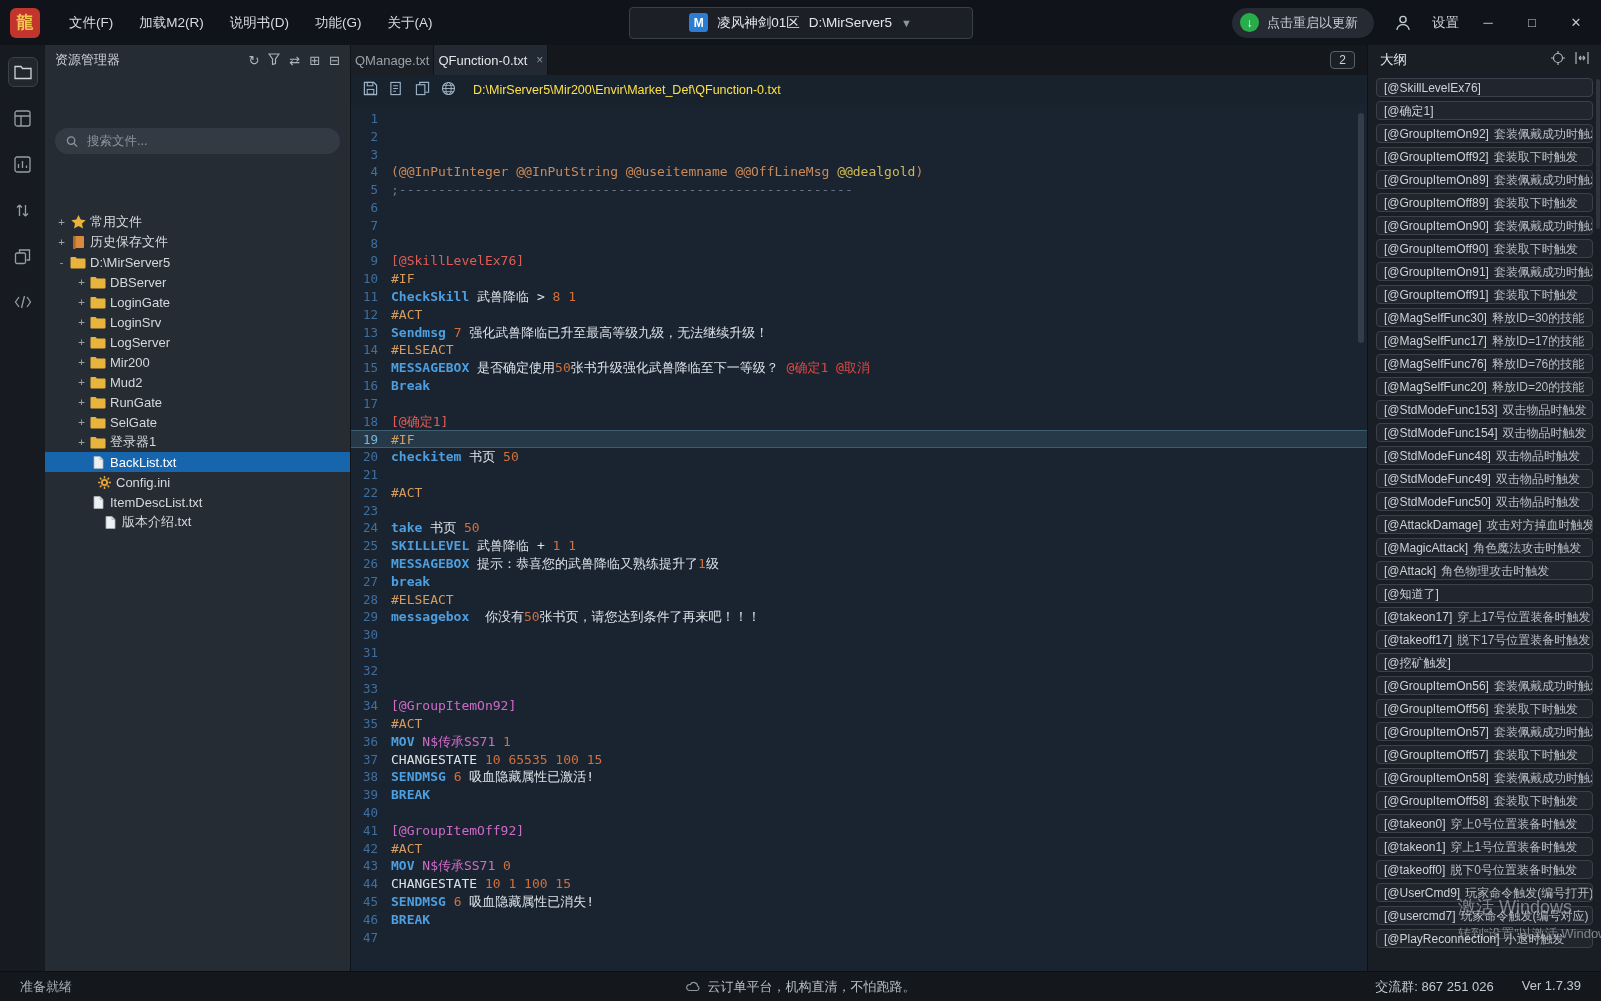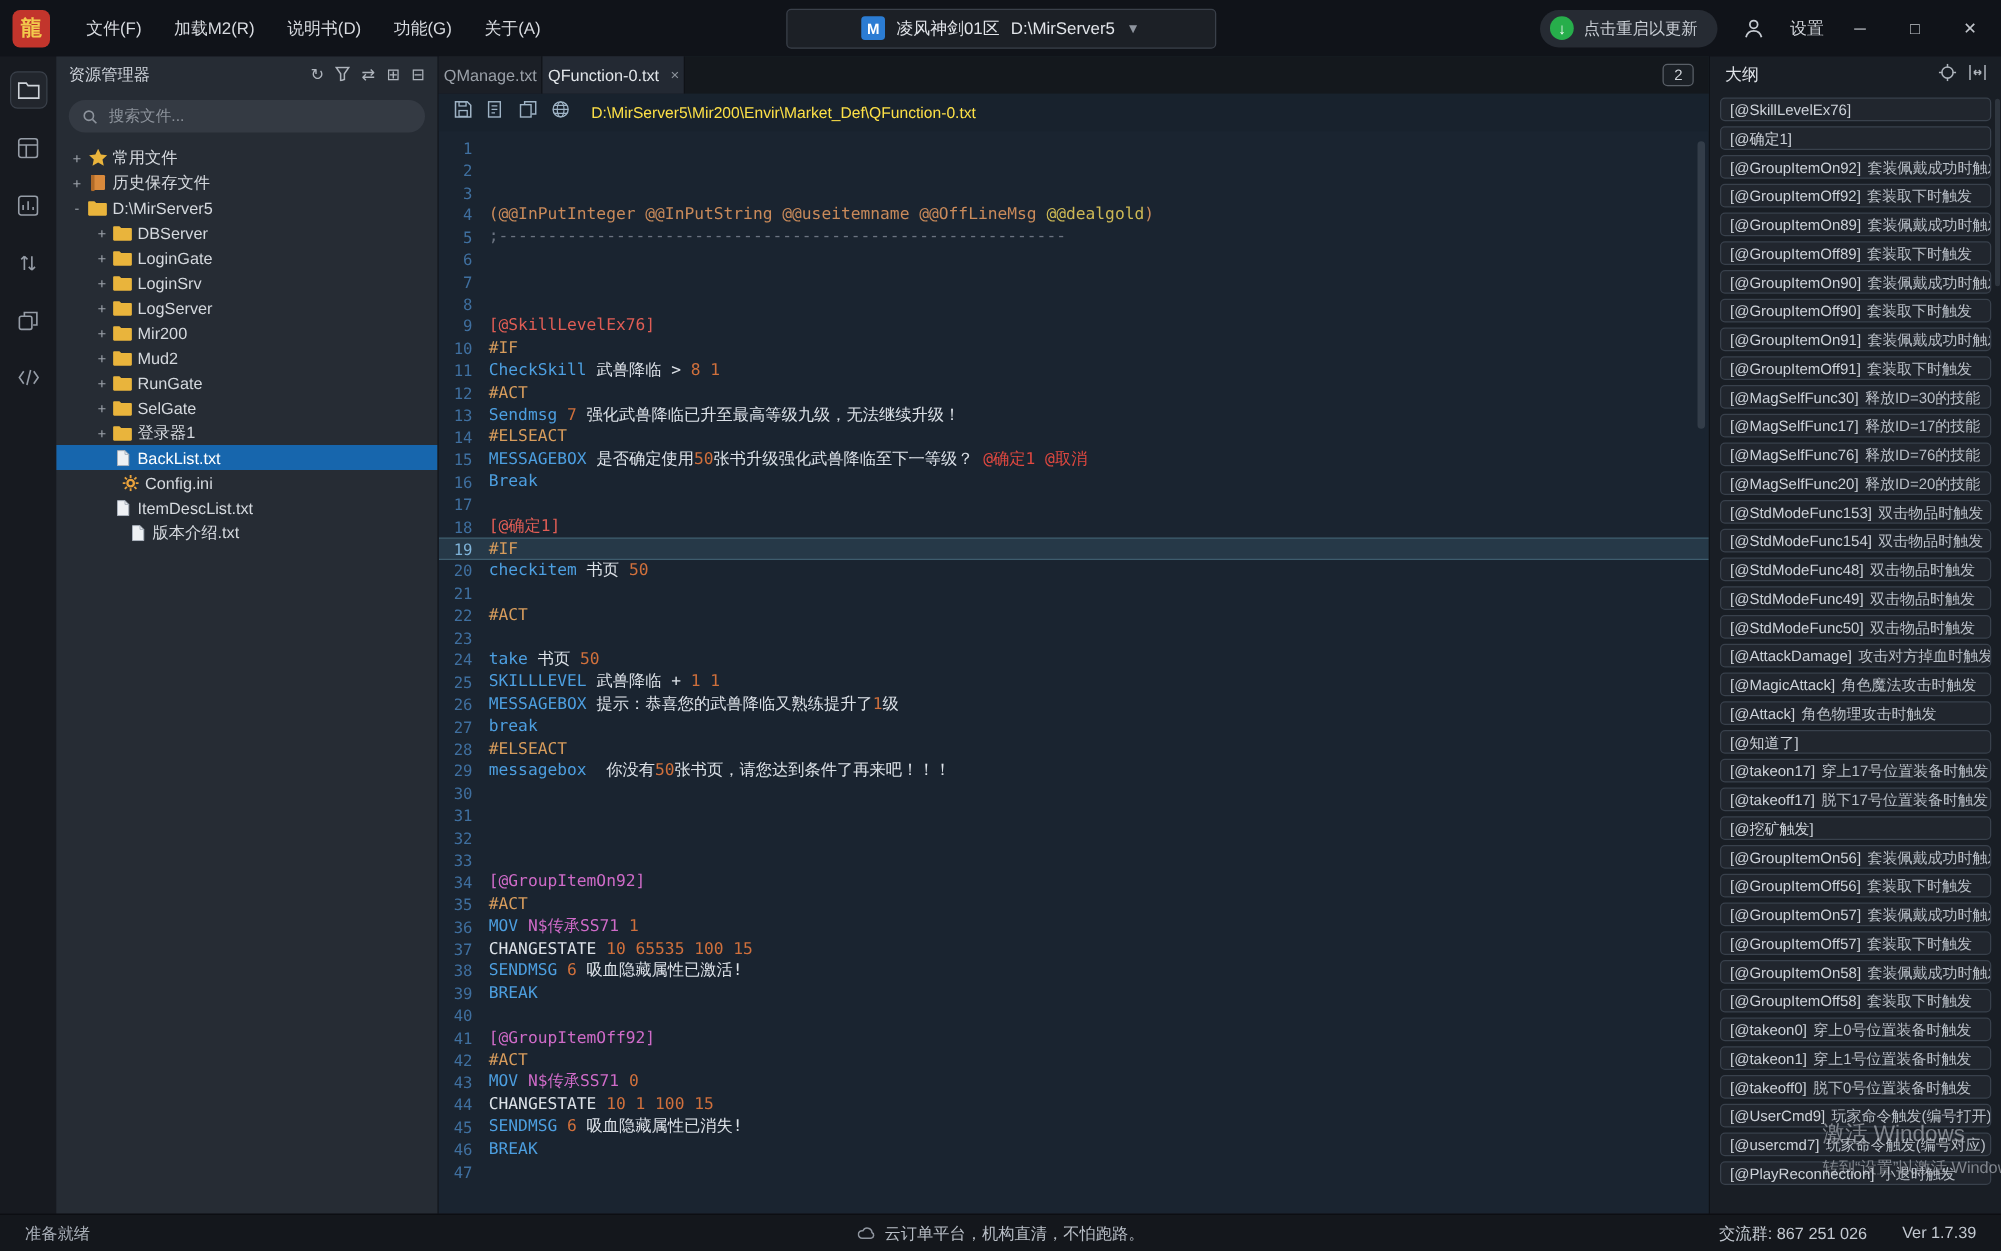--- a/index.html
+++ b/index.html
@@ -37,21 +37,21 @@
   
   .main{flex:1;display:flex;min-height:0;}
 
   .activitybar{width:45px;background:#171a20;display:flex;flex-direction:column;align-items:center;
         padding-top:12px;gap:16px;flex:none;}
   .ab-icon{width:30px;height:30px;display:flex;align-items:center;justify-content:center;color:#8b919b;}
   .ab-icon.active{border:1px solid #3a404a;border-radius:6px;background:#22262d;}
   .ab-icon svg{stroke:#969da7;fill:none;stroke-width:1.3;}
   .ab-icon.active svg{stroke:#cfd4da;}
 
-  .explorer{width:306px;background:var(--panel);display:flex;flex-direction:column;flex:none;border-right:1px solid #0f1217;}
+  .explorer{width:306px;background:var(--panel);display:flex;flex-direction:column;flex:none;border-right:1px solid #0f1217;gap:48px;}
   .exp-header{height:30px;display:flex;align-items:center;padding:0 10px;flex:none;}
   .exp-title{font-size:13px;color:#ced3da;}
   .exp-icons{margin-left:auto;display:flex;gap:9px;color:#aeb4bc;font-size:13px;align-items:center;}
   .exp-icons span{cursor:default;}
   .searchbox{margin:5px 10px 8px;height:26px;background:#343a43;border-radius:13px;display:flex;
         align-items:center;padding:0 11px;gap:7px;}
   .searchbox input{background:transparent;border:none;outline:none;color:#c6cbd2;font-size:12.5px;width:100%;
         font-family:"Liberation Sans","DejaVu Sans",sans-serif;}
   .searchbox input::placeholder{color:#8d939c;}
   .tree{flex:1;overflow:hidden;font-size:13px;padding-top:2px;}
@@ -75,21 +75,21 @@
   .toolbar svg{stroke:#9fb4c6;fill:none;}
   .path-text{font-size:12.5px;color:#fde047;margin-left:6px;}
 
   .code{flex:1;position:relative;overflow:hidden;font-family:"DejaVu Sans Mono",monospace;font-size:13px;padding-top:5px;}
   .cline{display:flex;height:17.8px;line-height:17.8px;}
   .cline.active{background:rgba(82,130,158,0.22);border-top:1px solid rgba(120,180,200,.3);
        border-bottom:1px solid rgba(120,180,200,.3);height:17.8px;}
   .ln{width:40px;text-align:right;color:#3f6f9f;padding-right:13px;flex:none;font-size:12.5px;}
   .cline.active .ln{color:#7fb3d8;}
   .lc{white-space:pre;color:#dde2e8;}
-  .k{color:#4d9fe0;} .d{color:#d79c5c;} .s{color:#e05d55;} .m{color:#cf6bc8;}
+  .k{color:#4d9fe0;font-weight:bold;} .d{color:#d79c5c;} .s{color:#e05d55;} .m{color:#cf6bc8;}
   .n{color:#d0703c;} .t{color:#dde2e8;} .c{color:#6b7380;} .r{color:#e04840;}
   .v{color:#cf6bc8;} .o{color:#c98a5a;} .y{color:#cdb955;}
   .vscroll{position:absolute;right:3px;top:8px;width:6px;height:230px;background:#333d49;border-radius:3px;}
 
   
   .outline{width:234px;background:var(--outline-bg);border-left:1px solid #0e1116;display:flex;
         flex-direction:column;flex:none;}
   .out-header{height:30px;display:flex;align-items:center;padding:0 12px;flex:none;}
   .out-title{font-size:13.5px;color:#dfe3e8;}
   .out-icons{margin-left:auto;display:flex;gap:10px;align-items:center;}

